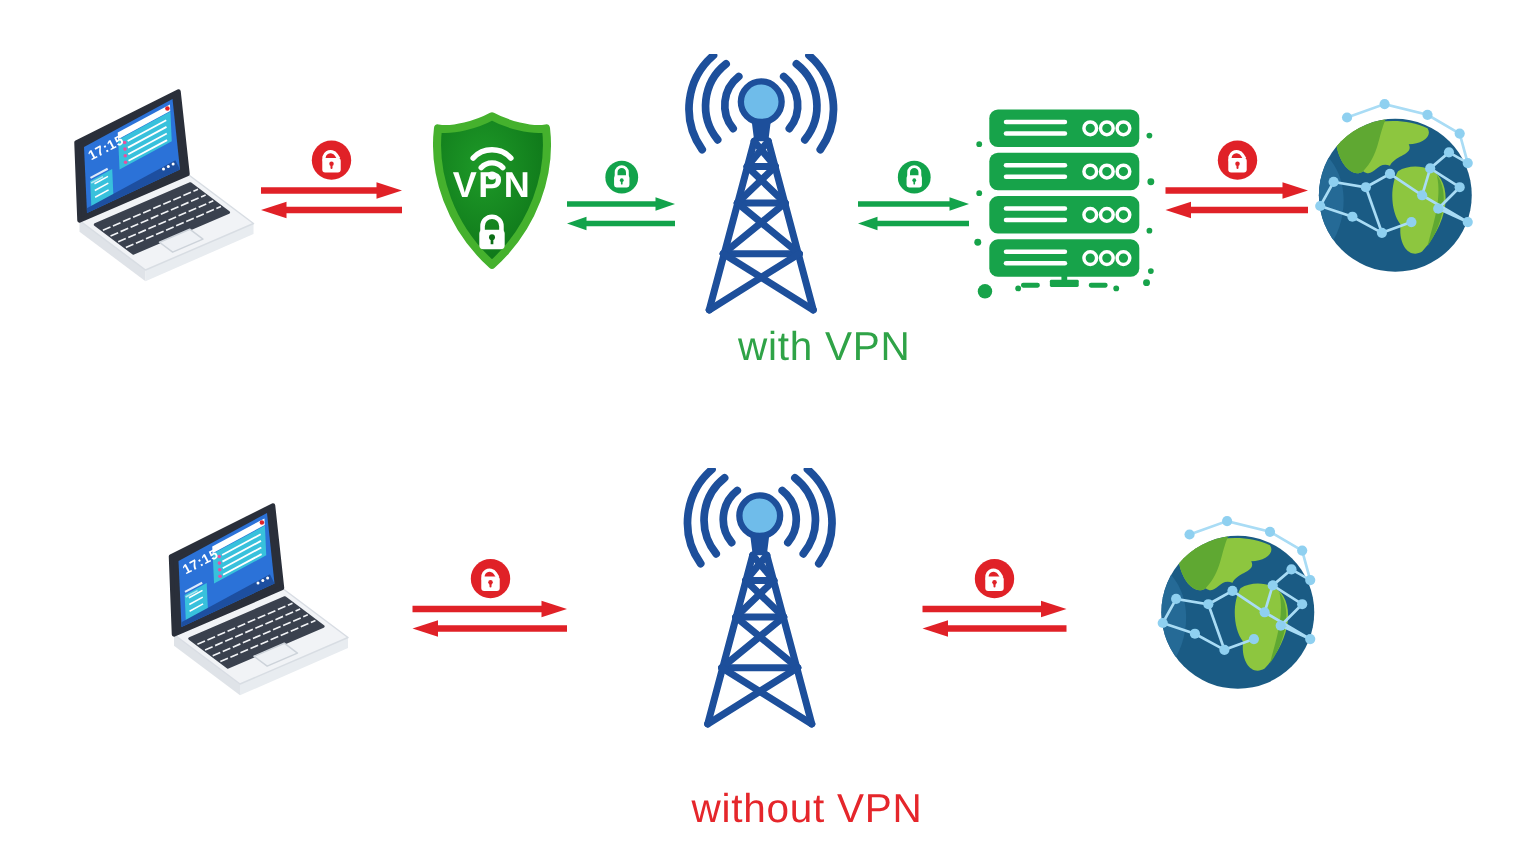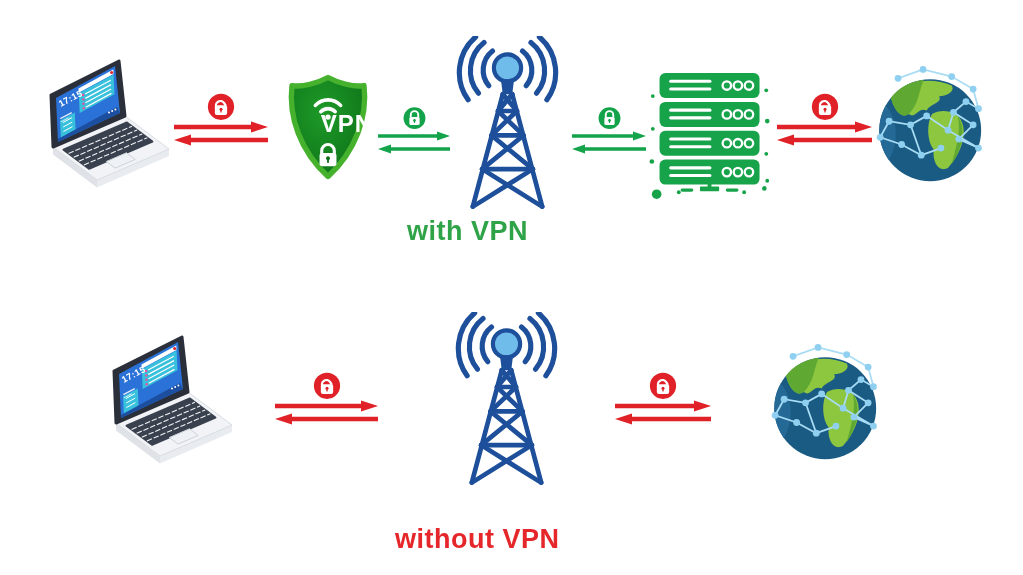--- a/index.html
+++ b/index.html
@@ -3,27 +3,27 @@
 <meta charset="utf-8">
 <style>
   html,body{margin:0;padding:0;background:#fff;}
   .canvas{
     position:relative;width:1023px;height:575px;background:#fff;overflow:hidden;
     font-family:"Liberation Sans", sans-serif;
   }
   .abs{position:absolute;}
   .link{position:absolute;display:flex;flex-direction:column;align-items:center;gap:0;}
   .row-label{
-    position:absolute;text-align:left;font-size:27px;font-weight:700;letter-spacing:.5px;
+    position:absolute;text-align:right;font-size:27px;font-weight:400;letter-spacing:.5px;
   }
   .row-label.green{color:var(--label-green);}
   .row-label.red{color:var(--label-red);margin-top:34px;}
   .shield-wrap{position:absolute;}
   .shield-label{
-    position:absolute;left:0;top:37px;width:100%;text-align:right;
+    position:absolute;left:0;top:37px;width:100%;text-align:center;
     color:#fff;font-weight:bold;font-size:24px;letter-spacing:1px;
   }
   .laptop-wrap{position:absolute;}
   .laptop-clock{
     position:absolute;left:17px;top:48px;color:#fff;font-size:9px;font-weight:bold;
     letter-spacing:.5px;transform:rotate(-28deg);transform-origin:left top;
   }
   svg{display:block;}
 </style>
 </head>

